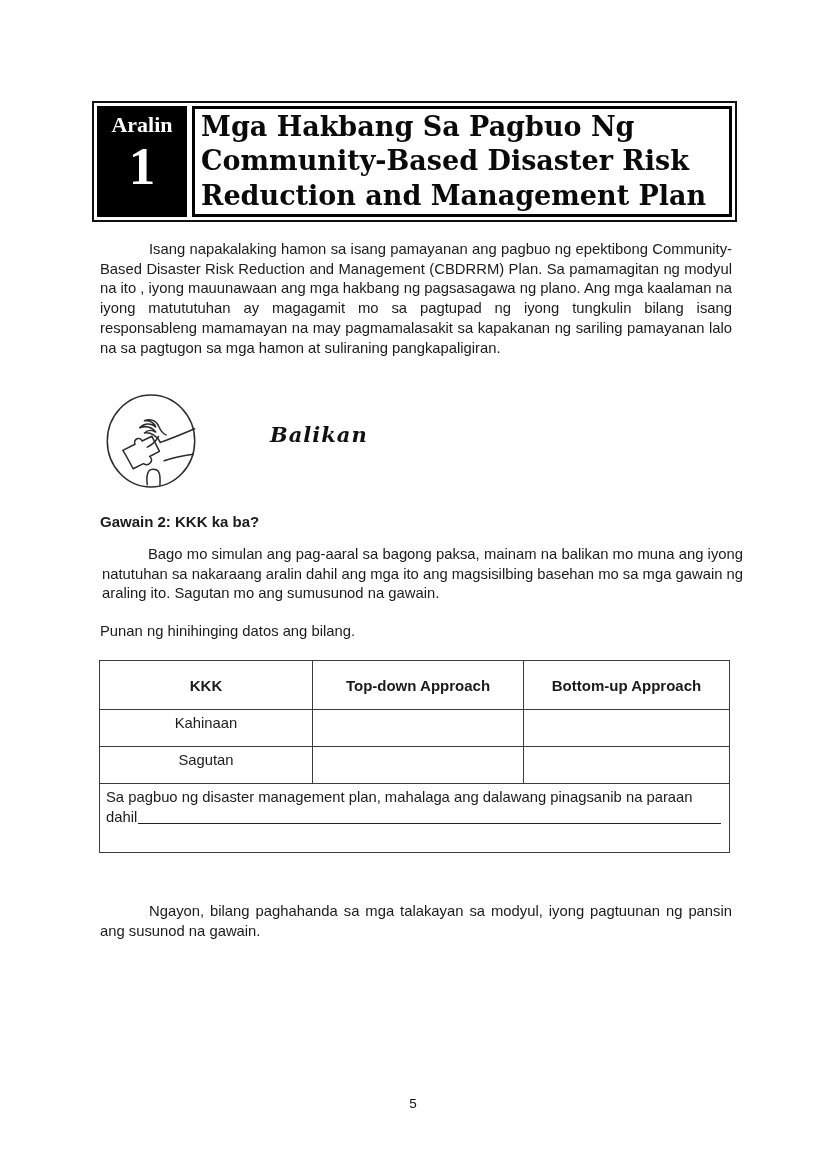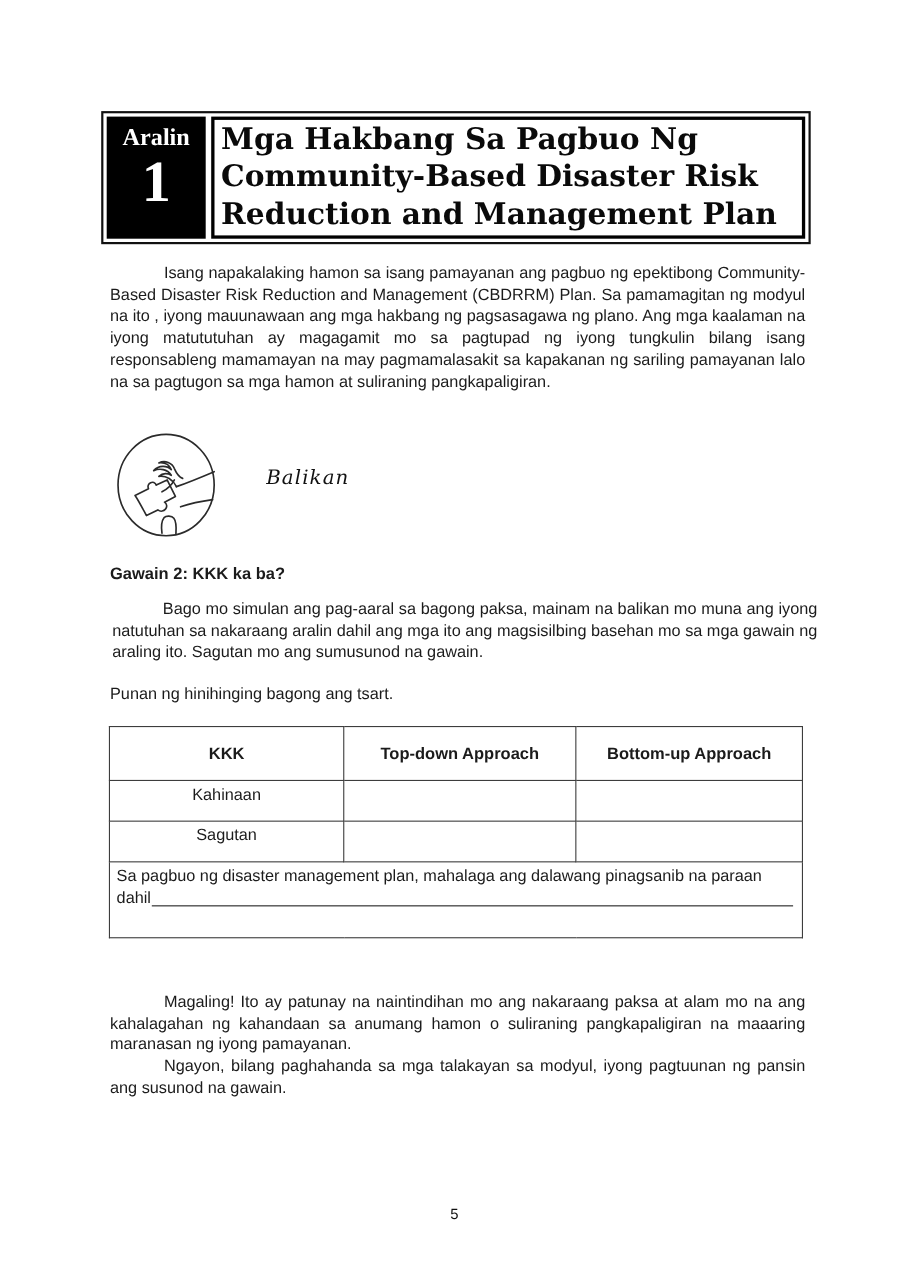--- a/index.html
+++ b/index.html
@@ -57,24 +57,25 @@
   #intro-paragraph { left:100px; top:240px; width:632px; text-indent:49px; }
 
   
   .section-banner {
     position:absolute; left:104px; top:391px;
     display:flex; align-items:center; gap:44px;
   }
   .section-icon { width:94px; height:100px; flex:0 0 94px; }
   .section-title {
     font-family:"DejaVu Serif", serif;
-    font-weight:normal; font-style:italic;
-    font-size:18px; letter-spacing:1px;
+    font-weight:bold; font-style:italic;
+    font-size:21px; letter-spacing:1px;
     color:#111;
     margin-top:-14px;
+    margin-left:28px;
   }
 
   
   .activity-heading {
     position:absolute; left:100px; top:513px;
     font-size:15px; font-weight:bold; margin:0;
   }
   #activity-intro { left:102px; top:545px; width:641px; text-indent:46px; }
   #activity-instruction { left:100px; top:622px; width:560px; }
 
@@ -167,21 +168,21 @@
         <path class="ln" d="M20 63 L33 56.5 C30.5 51 38.5 47.5 40.5 53 L51 48 L59 64 L48.5 69.5 C54 73.5 47.5 81 42 77 L31 82.5 C28 77 24 69 20 63 Z" fill="#fff"></path>
 
         <path class="ln" d="M46 99.5 C45 92 46 87 48 84.5 C50 82.5 55.5 82.5 57.5 85 C59.5 87.5 60 93 59.5 100" stroke-width="1.5"></path>
       </svg>
     </span>
     <span class="section-title">Balikan</span>
   </div>
 
   <h3 class="activity-heading">Gawain 2: KKK ka ba?</h3>
   <p class="para justify" id="activity-intro">Bago mo simulan ang pag-aaral sa bagong paksa, mainam na balikan mo muna ang iyong natutuhan sa nakaraang aralin dahil ang mga ito ang magsisilbing basehan mo sa mga gawain ng araling ito.  Sagutan mo ang sumusunod na gawain.</p>
-  <p class="para" id="activity-instruction">Punan ng hinihinging bagong ang tsart.</p>
+  <p class="para" id="activity-instruction">Punan ng hinihinging datos ang bilang.</p>
 
   <table class="kkk-table">
     <colgroup>
         <col style="width:213px">
         <col style="width:211px">
         <col style="width:206px">
       </colgroup>
     <thead>
       <tr>
         <th>KKK</th>
@@ -206,19 +207,18 @@
           <span class="dahil-line">
             <span>dahil</span>
             <span class="blank-underline"></span>
           </span>
         </td>
       </tr>
     </tbody>
   </table>
 
   <div class="closing">
-    <p>Magaling! Ito ay patunay na naintindihan mo ang nakaraang paksa at alam mo na ang kahalagahan ng kahandaan sa anumang hamon o suliraning pangkapaligiran na maaaring maranasan ng iyong pamayanan.</p>
     <p>Ngayon, bilang paghahanda sa mga talakayan sa modyul, iyong pagtuunan ng pansin ang susunod na gawain.</p>
   </div>
 
   <div class="page-number">5</div>
 
 </div>
 
 </body></html>

